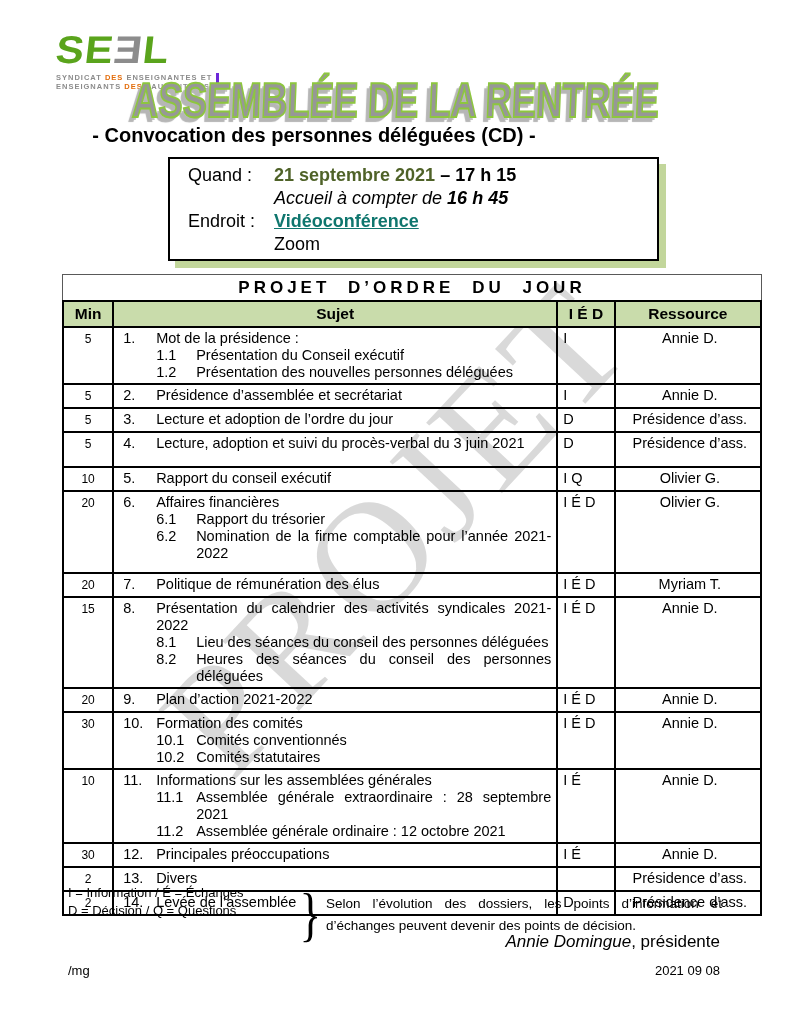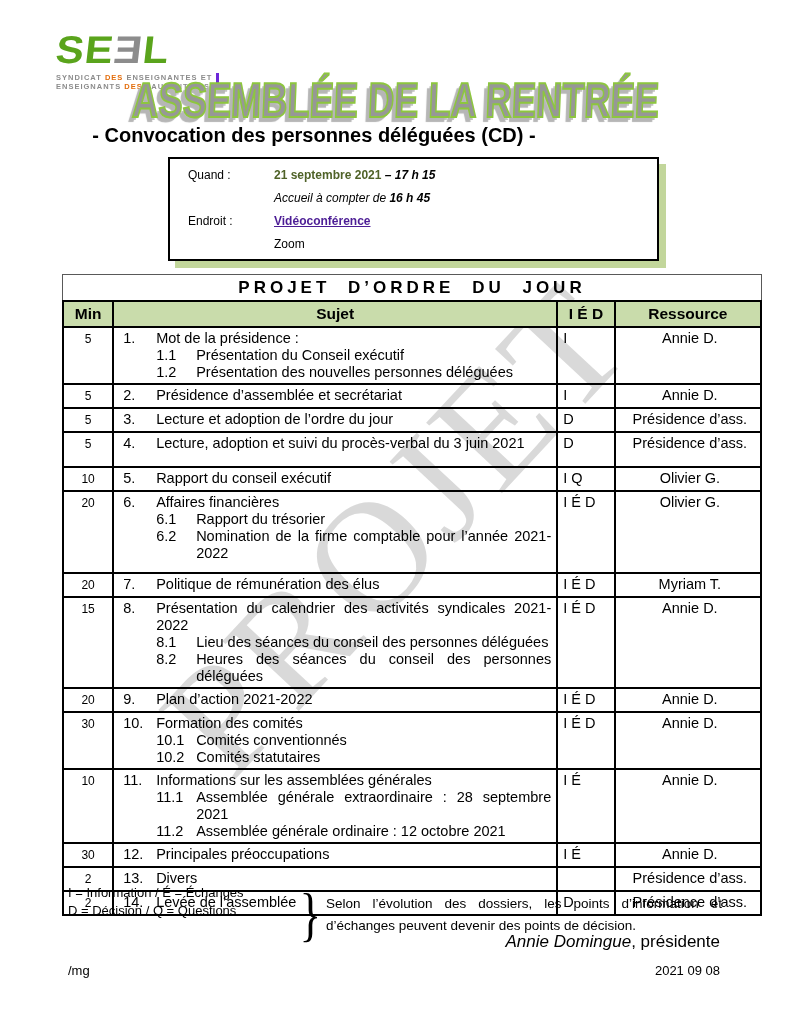--- a/index.html
+++ b/index.html
@@ -25,29 +25,29 @@
   .banner{position:absolute;left:0;top:72px;width:792px;text-align:center;}
   .banner-inner{display:inline-block;white-space:nowrap;font-weight:700;font-size:49px;
                 transform:scale(.74,1) skewX(-3deg);letter-spacing:0;
                 color:#979797;-webkit-text-stroke:2px #8dc63f;
                 text-shadow:-6px 5px 1px #b6b6b6,-3px 3px 0 #c4c4c4;}
   .subtitle{position:absolute;left:0;top:124px;width:628px;text-align:center;
             font-size:20px;font-weight:bold;}
   
   .info-box{position:absolute;left:168px;top:157px;width:487px;height:95px;
             border:2px solid #000;background:#fff;box-shadow:7px 7px 0 #c2d69b;
-            font-size:12px;line-height:23px;padding-top:5px;}
+            font-size:18px;line-height:23px;padding-top:5px;}
   .info-row{display:flex;}
   .info-label{flex:0 0 86px;padding-left:18px;}
   .info-value{flex:1;}
   .d-green{color:#4f6228;font-weight:bold;}
-  .d-black{font-weight:bold;font-style:italic;}
+  .d-black{font-weight:bold;}
   .italic{font-style:italic;}
   .bold-italic{font-style:italic;font-weight:bold;}
-  .link{color:#4c1d95;font-weight:bold;text-decoration:underline;cursor:pointer;}
+  .link{color:#0f766e;font-weight:bold;text-decoration:underline;cursor:pointer;}
   
   .agenda{position:absolute;left:62px;top:274px;width:700px;}
   .agenda-title{border:1px solid #595959;border-bottom:none;text-align:center;
                 font-weight:bold;font-size:17px;letter-spacing:4px;word-spacing:9px;
                 height:25px;line-height:25px;background:transparent;}
   table{width:100%;border-collapse:collapse;table-layout:fixed;background:transparent;}
   col.c-min{width:48px;} col.c-sub{width:425px;} col.c-ied{width:55px;} col.c-res{width:140px;}
   th{background:#c9dcab;border:2px solid #000;font-size:15.5px;font-weight:bold;
      padding:2px 2px;height:20px;}
   td{border:2px solid #000;vertical-align:top;font-size:14.5px;line-height:17px;

